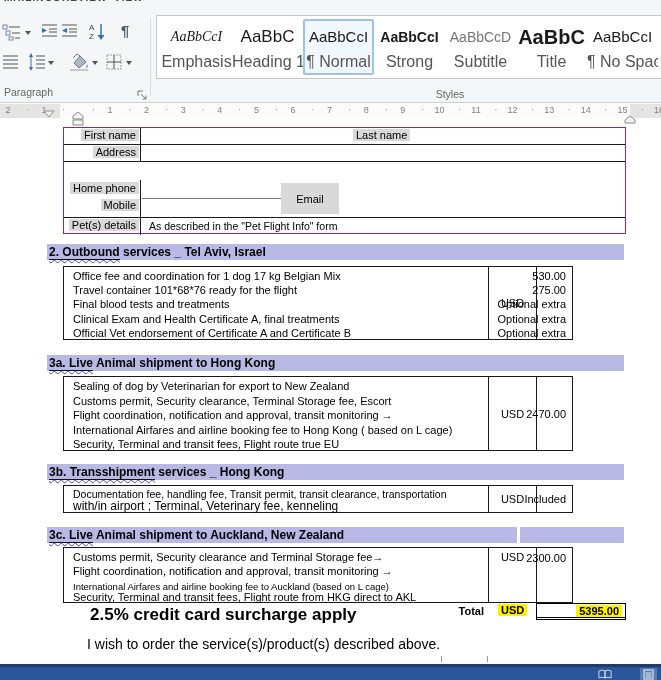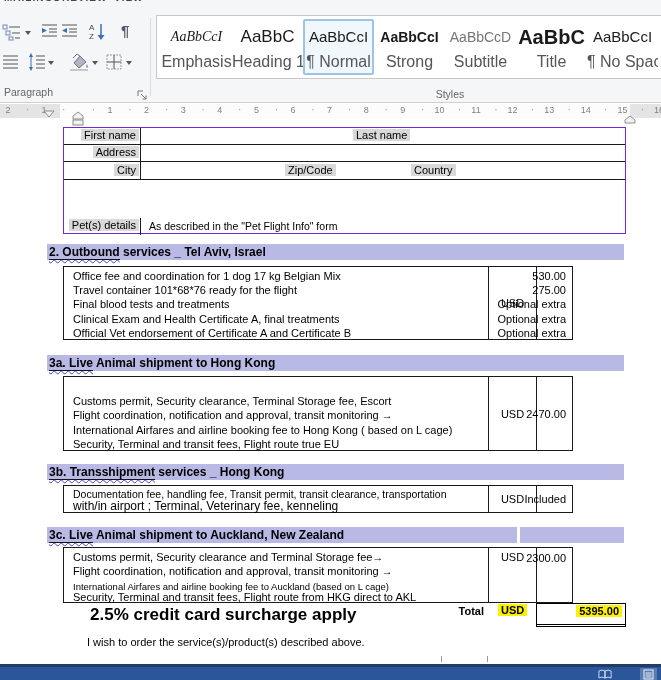--- a/index.html
+++ b/index.html
@@ -51,21 +51,21 @@
 
   .stable { position:absolute; left:63px; width:510px; border:1px solid #1a1a1a; }
   .scol-usd { position:absolute; left:424px; top:0; bottom:0; width:49px; border-left:1px solid #1a1a1a; border-right:1px solid #1a1a1a; font-size:11px; text-align:center; }
   .usd-mid { display:flex; align-items:center; justify-content:center; }
   .sline { position:absolute; left:9px; white-space:nowrap; font-size:11px; line-height:13px; }
   .sline-sm { font-size:9.5px; }
   .sval { position:absolute; right:6px; font-size:11px; line-height:13px; }
   .vmid { top:50%; transform:translateY(-50%); }
 
   .ylw { background:#fdf000; font-weight:bold; padding:0 3px; }
-  .total-cell { position:absolute; left:536px; width:90px; height:24px; border:1px solid #000; border-bottom:3px double #000; }
+  .total-cell { position:absolute; left:536px; width:90px; height:17px; border:1px solid #000; border-bottom:3px double #000; }
   .bold { font-weight:bold; }
 
   .tick { position:absolute; width:1px; height:6px; background:#999; }
 
   
   .statusbar { position:absolute; left:0; top:664px; width:661px; height:16px; background:#2b579a; border-top:3px solid #223c68; }
   .sb-iconbox { position:absolute; top:1px; width:17px; height:12px; display:flex; align-items:center; justify-content:center; }
   .sb-active { background:rgba(255,255,255,0.22); }
 </style>
 </head>
@@ -265,27 +265,32 @@
         </div>
         <div style="position:absolute;left:78px;top:0;right:0;height:16px"></div>
         <span class="flabel" style="position:absolute;left:289px;top:1px">Last name</span>
       </div>
       <div class="frow" style="top:17px;height:17px">
         <div class="fcell-label">
           <span class="flabel flabel-r" style="top:1px">Address</span>
         </div>
         <div style="position:absolute;left:78px;top:0;right:0;height:16px"></div>
       </div>
-      <div class="frow" style="top:34px;height:18px">
+      <div class="frow" style="top:52px;height:38px">
         <div class="fcell-label">
-          <span class="flabel flabel-r" style="top:2px">City</span>
-        </div>
-        <div style="position:absolute;left:78px;top:0;width:140px;height:17px"></div>
-        <span class="flabel" style="position:absolute;left:221px;top:2px">Zip/Code</span>
-        <span class="flabel" style="position:absolute;left:347px;top:2px">Country</span>
+          <span class="flabel flabel-r" style="top:2px">Home phone</span>
+          <span class="flabel flabel-r" style="top:19px">Mobile</span>
+        </div>
+        <div style="position:absolute;left:78px;top:18px;width:140px;border-top:1px solid #777"></div>
+        <div style="position:absolute;left:78px;top:0;width:139px;height:18px"></div>
+        <div style="position:absolute;left:78px;top:19px;width:139px;height:18px"></div>
+        <div style="position:absolute;left:217px;top:3px;width:58px;height:31px;background:#d9d9d9;display:flex;align-items:center;justify-content:center">
+          <span style="font-size:11px">Email</span>
+        </div>
+        <div style="position:absolute;left:276px;top:0;right:0;height:37px"></div>
       </div>
       <div class="frow" style="top:90px;height:17px;border-bottom:none">
         <div class="fcell-label">
           <span class="flabel flabel-r" style="top:1px">Pet(s) details</span>
         </div>
         <span style="position:absolute;left:85px;top:2px;font-size:10.5px">As described in the "Pet Flight Info" form</span>
       </div>
     </div>
 
     <div class="hbar" style="top:126px">
@@ -306,20 +311,21 @@
       <div class="sval" style="top:31px">Optional extra</div>
       <div class="sval" style="top:46px">Optional extra</div>
       <div class="sval" style="top:60px">Optional extra</div>
     </div>
 
     <div class="hbar" style="top:237px">
       <span class="h-prefix"><span class="inner">3a. Live</span></span><span> Animal shipment to Hong Kong</span>
     </div>
 
     <div class="stable" style="top:258px;height:75px">
+      <div class="sline" style="top:3px">Sealing of dog by Veterinarian for export to New Zealand</div>
       <div class="sline" style="top:18px">Customs permit, Security clearance, Terminal Storage fee, Escort</div>
       <div class="sline" style="top:32px">Flight coordination, notification and approval, transit monitoring →</div>
       <div class="sline" style="top:47px">International Airfares and airline booking fee to Hong Kong ( based on L cage)</div>
       <div class="sline" style="top:61px">Security, Terminal and transit fees, Flight route true EU</div>
       <div class="scol-usd usd-mid">
           <span>USD</span>
         </div>
       <div class="sval vmid">2470.00</div>
     </div>
 
@@ -350,21 +356,21 @@
       <div class="sval" style="top:4px">2300.00</div>
     </div>
 
     <div style="position:absolute;left:90px;top:487px;font-size:17px" class="bold">2.5% credit card surcharge apply</div>
     <div style="position:absolute;left:400px;top:487px;width:84px;text-align:right;font-size:11px" class="bold">Total</div>
     <span class="ylw" style="position:absolute;left:498px;top:486px;font-size:11px">USD</span>
     <div class="total-cell" style="top:485px">
       <span class="ylw" style="position:absolute;right:3px;top:1px;font-size:11px">5395.00</span>
     </div>
 
-    <div style="position:absolute;left:87px;top:518px;font-size:11px">I wish to order the service(s)/product(s) described above.</div>
+    <div style="position:absolute;left:87px;top:518px;font-size:14px">I wish to order the service(s)/product(s) described above.</div>
 
     <div class="tick" style="left:441px;top:538px"></div>
     <div class="tick" style="left:487px;top:538px"></div>
   </div>
 
   <div class="statusbar">
     <div class="sb-iconbox" style="left:596px">
       <svg width="14" height="11" viewBox="0 0 16 12">
         <path d="M1 2 Q4.5 0 8 2 V10 Q4.5 8 1 10 Z" fill="none" stroke="#dfe8f5"></path>
         <path d="M8 2 Q11.5 0 15 2 V10 Q11.5 8 8 10 Z" fill="none" stroke="#dfe8f5"></path>

